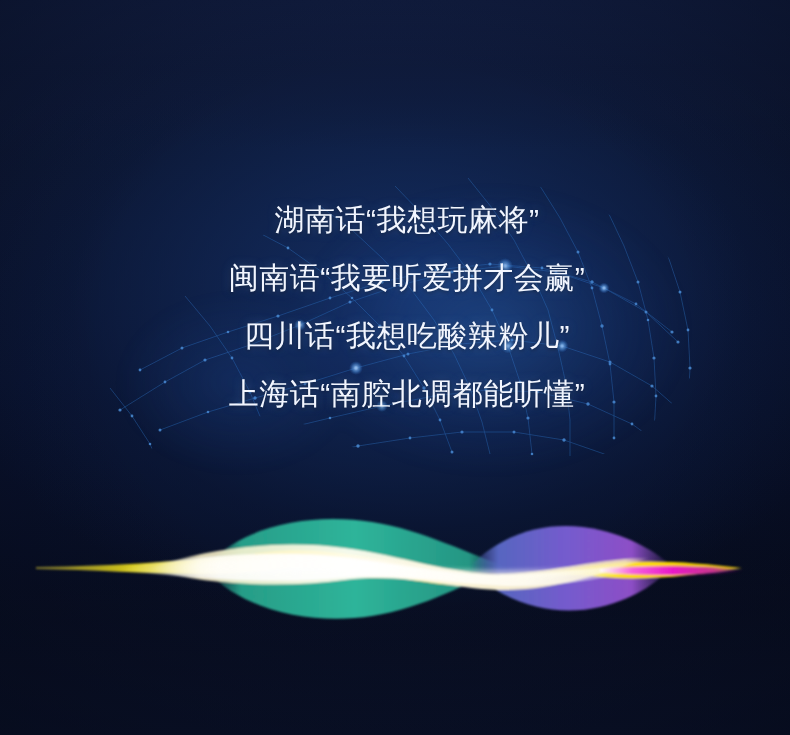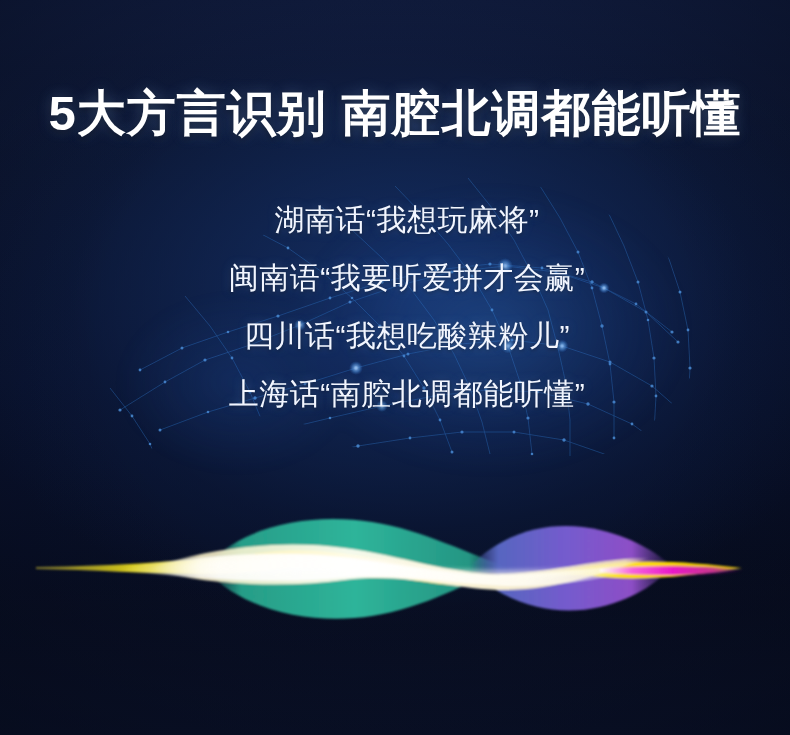--- a/index.html
+++ b/index.html
@@ -226,21 +226,20 @@
         <circle cx="604" cy="168" r="5.5"></circle>
       </g>
     </g>
   </svg>
 
   <div class="maplayer" id="map-glow"></div>
   <div class="topfade"></div>
   <div class="botfade"></div>
   <div class="vignette"></div>
 
-  <div id="headline">5大方言识别  南腔北调都能听懂</div>
 
   <div id="dialect-list">
     <div class="dialect-line">湖南话“我想玩麻将”</div>
     <div class="dialect-line">闽南语“我要听爱拼才会赢”</div>
     <div class="dialect-line">四川话“我想吃酸辣粉儿”</div>
     <div class="dialect-line">上海话“南腔北调都能听懂”</div>
   </div>
 
   <svg id="waveform" viewBox="0 0 790 145" preserveAspectRatio="none">
     <defs>

